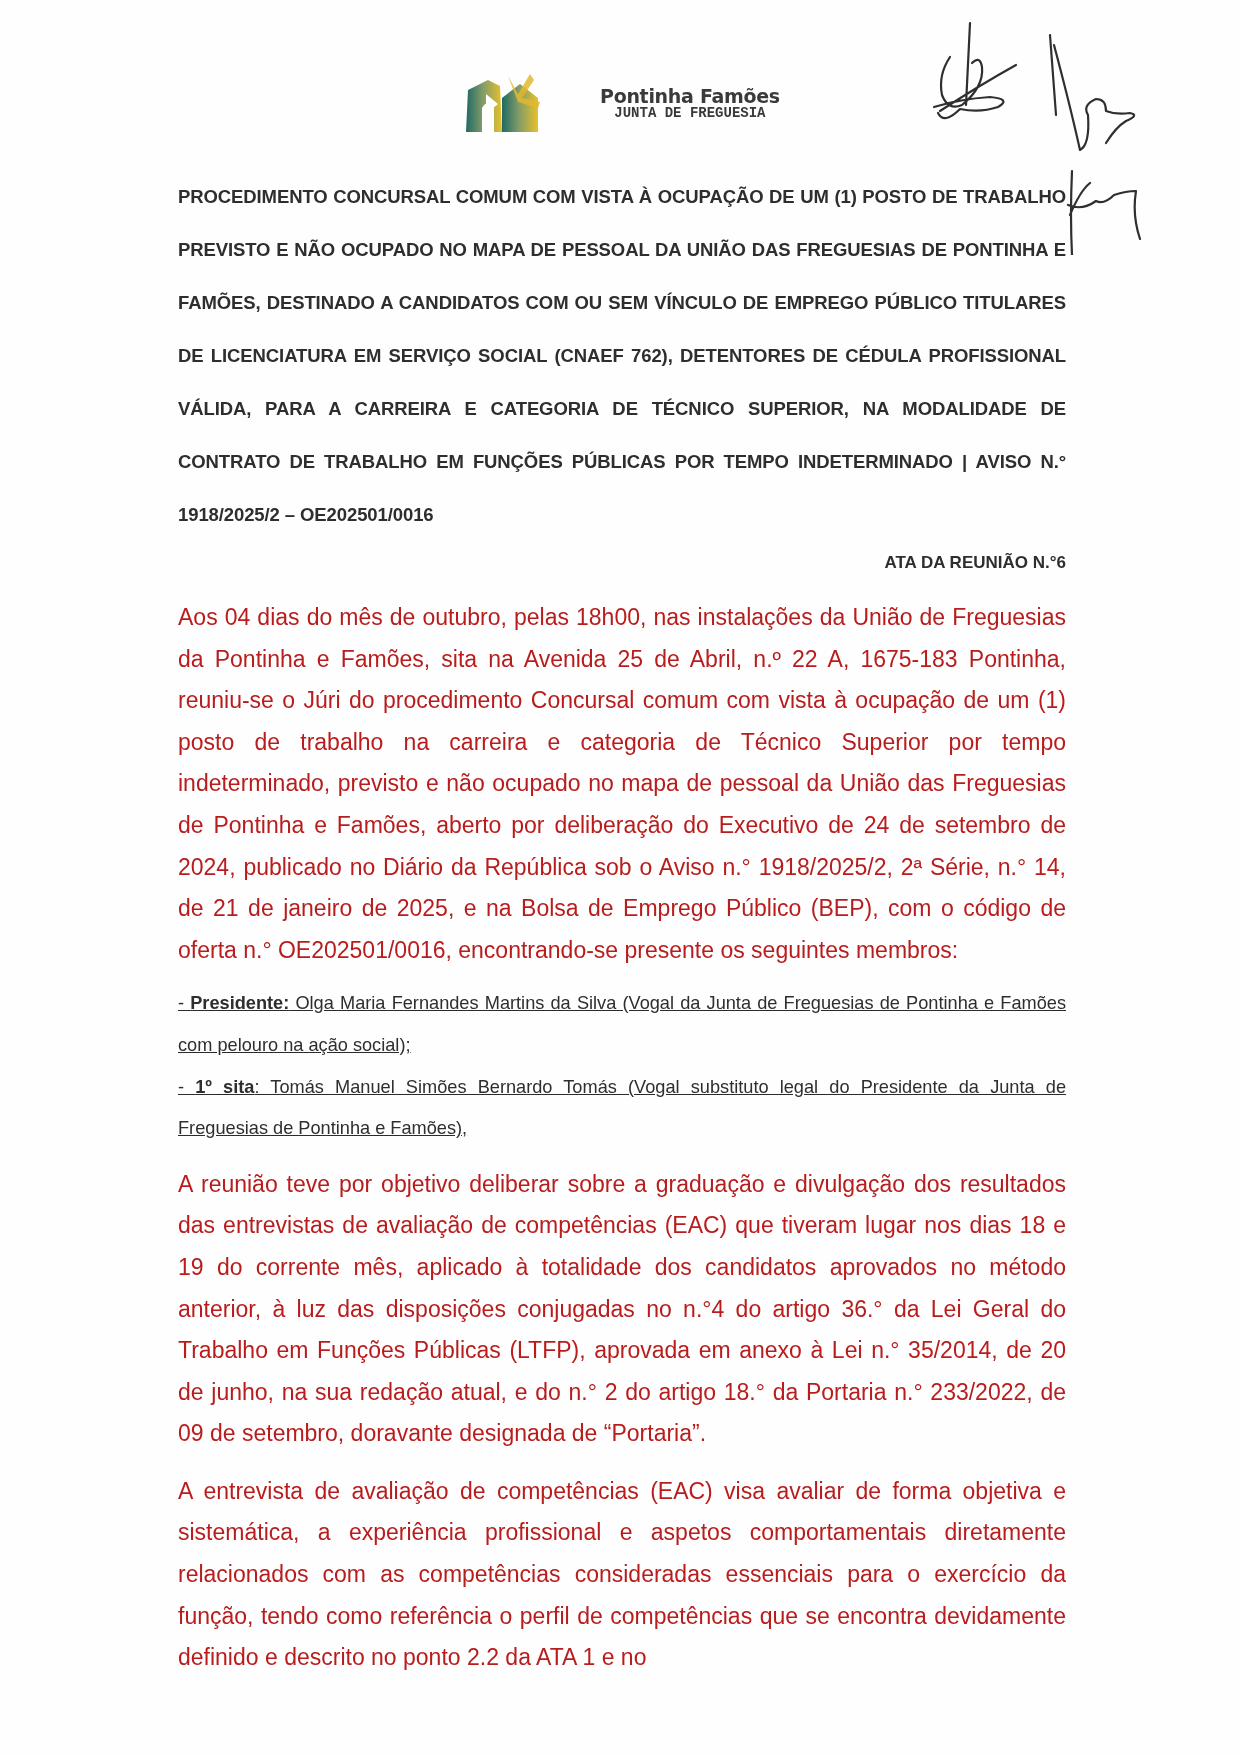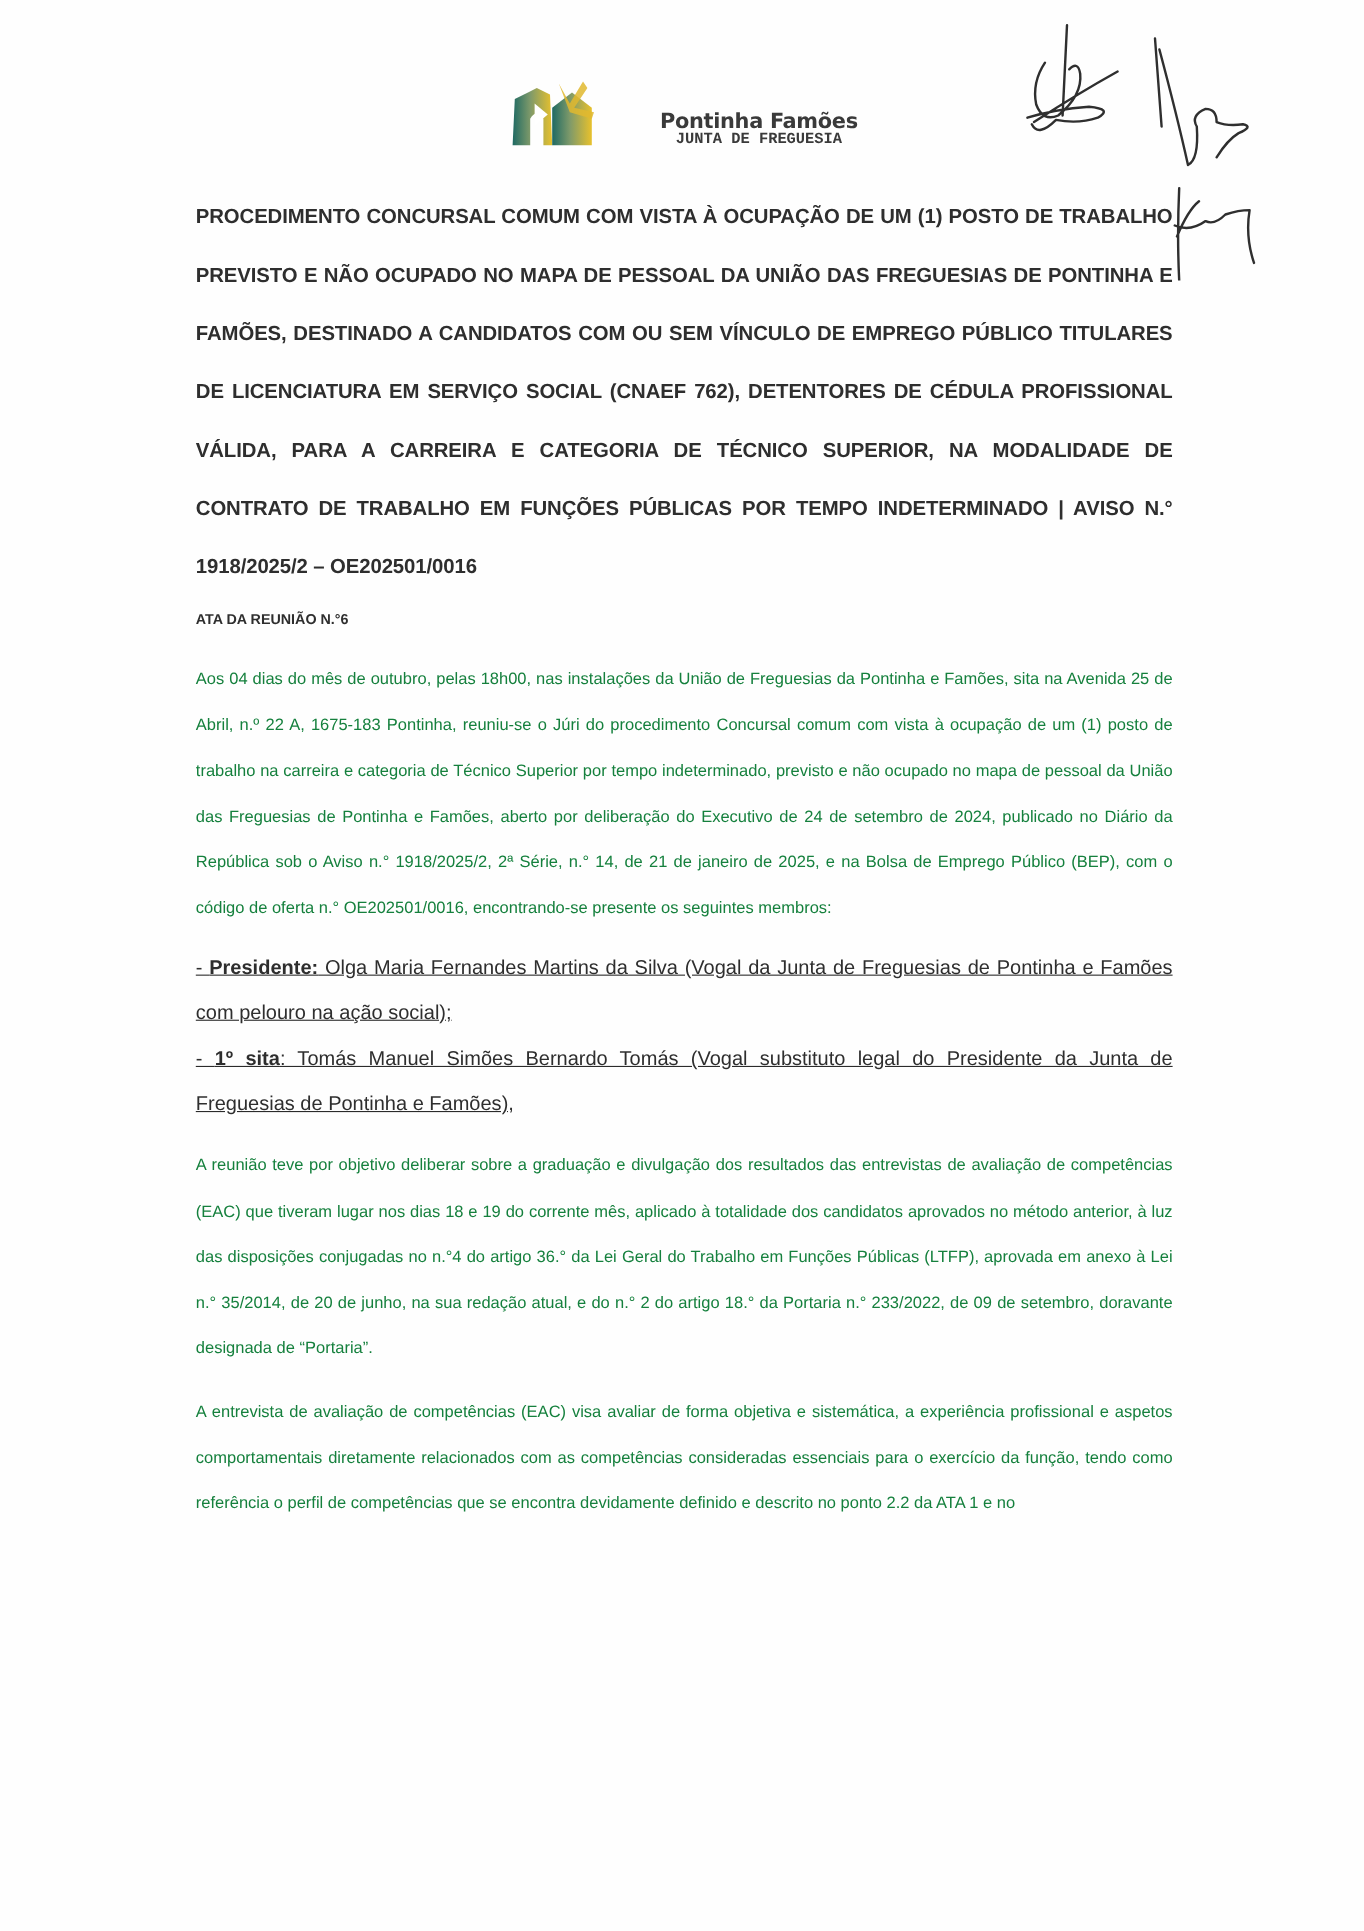--- a/index.html
+++ b/index.html
@@ -1,31 +1,31 @@
 <!DOCTYPE html>
 <html><head>
   <meta charset="utf-8">
   <style>
     html, body { margin: 0; padding: 0; background: #ffffff; }
     body { width: 1240px; height: 1755px; position: relative; overflow: hidden; font-family: "Liberation Sans", sans-serif; color: #2b2b2b; }
     .page { position: absolute; left: 0; top: 0; width: 1240px; height: 1755px; background: #fefefe; }
 
-    .logo { position: absolute; left: 458px; top: 72px; height: 62px; display: flex; align-items: flex-end; }
+    .logo { position: absolute; left: 458px; top: 72px; height: 62px; display: flex; align-items: center; }
     .logo svg { width: 130px; height: 62px; }
     .logo-text { margin-left: 12px; display: flex; flex-direction: column; align-items: center; }
     .logo-name { font-family: "DejaVu Sans", sans-serif; font-weight: bold; font-size: 19px; color: #3a3a3a; letter-spacing: -0.3px; line-height: 20px; }
     .logo-sub { font-family: Liberation Mono, monospace; font-weight: bold; font-size: 14px; color: #3a3a3a; line-height: 13px; margin-top: 1px; }
 
     .signatures { position: absolute; left: 920px; top: 15px; width: 300px; height: 240px; }
     .signatures svg { width: 300px; height: 240px; }
 
     .content { position: absolute; left: 178px; top: 170px; width: 888px; }
     .title { font-weight: bold; font-size: 18.5px; line-height: 53px; text-align: justify; text-align-last: left; color: #2e2e2e; letter-spacing: -0.1px; }
-    .ata { font-weight: bold; font-size: 13px; text-align: left; margin-top: 6px; line-height: 32px; color: #2e2e2e; }
-    .para { font-size: 15px; line-height: 41.6px; text-align: justify; margin-top: 14px; color: #15803d; }
+    .ata { font-weight: bold; font-size: 17px; text-align: right; margin-top: 6px; line-height: 32px; color: #2e2e2e; }
+    .para { font-size: 23px; line-height: 41.6px; text-align: justify; margin-top: 14px; color: #b91c1c; }
     .member { font-size: 18.2px; line-height: 41.6px; text-align: justify; color: #2e2e2e; }
     .members { margin-top: 12px; text-decoration: underline; }
     .para.p1 { margin-top: 18px; }
     .para.p3 { margin-top: 14px; }
     .para.p4 { margin-top: 16px; }
     b { font-weight: bold; }
   </style>
 </head>
 <body>
 

